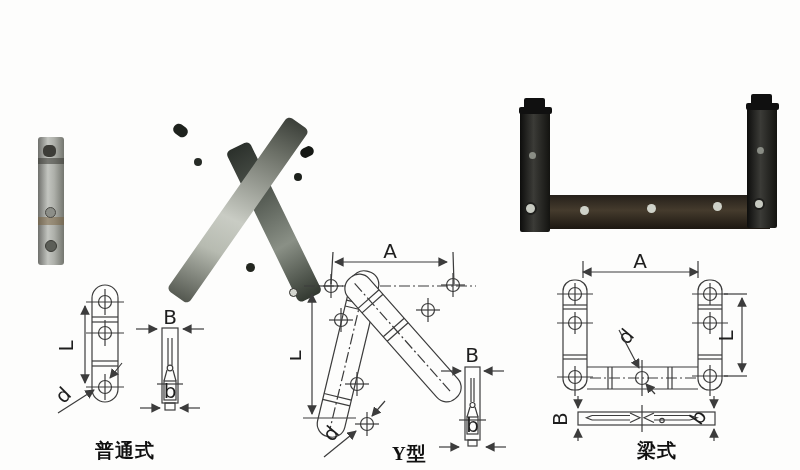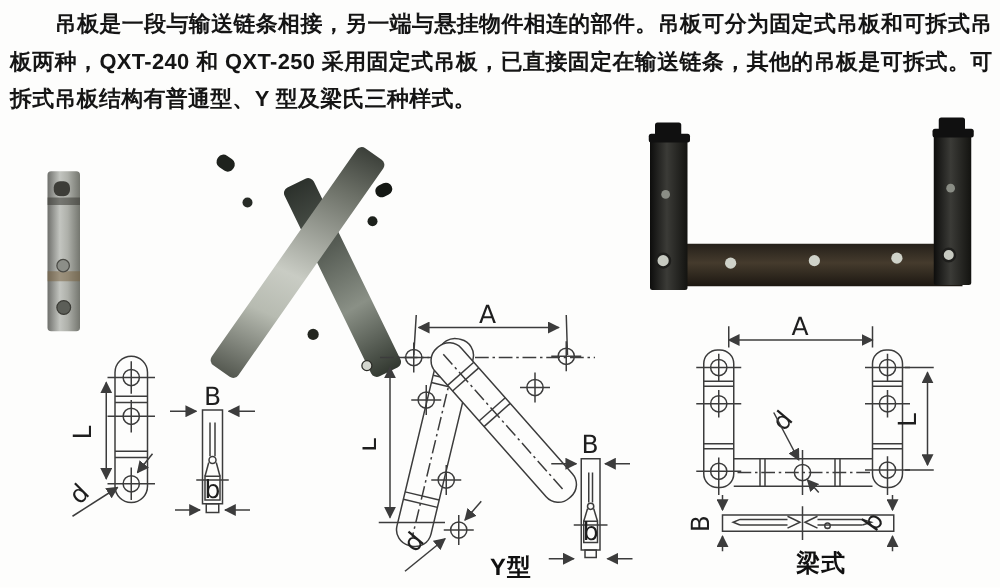--- a/index.html
+++ b/index.html
@@ -39,21 +39,20 @@
   svg.draw .wfill{fill:#fdfdfc;}
   svg.draw text{stroke:none;fill:#1e1e1e;font-size:20px;
     font-family:"DejaVu Sans","Liberation Sans",sans-serif;}
   svg.draw .mk{fill:#3c3c3c;stroke:none;}
 </style>
 </head>
 <body>
 
 <div class="page">
 
-  <div class="intro">吊板是一段与输送链条相接，另一端与悬挂物件相连的部件。吊板可分为固定式吊板和可拆式吊板两种，QXT-240 和 QXT-250 采用固定式吊板，已直接固定在输送链条，其他的吊板是可拆式。可拆式吊板结构有普通型、Y 型及梁氏三种样式。</div>
 
   <div class="photo p1">
     <div class="body"></div>
     <div class="band" style="top:21px;height:6px;background:rgba(55,55,50,.55);"></div>
     <div class="band" style="top:80px;height:8px;background:rgba(120,95,60,.5);"></div>
     <div class="slot" style="left:5px;top:8px;width:13px;height:12px;background:#3d3d38;"></div>
     <div class="hole" style="left:7px;top:70px;width:11px;height:11px;background:#8c8e88;border:1px solid #4a4a45;"></div>
     <div class="hole" style="left:7px;top:103px;width:12px;height:12px;background:#5c5e58;border:1px solid #3a3a35;"></div>
   </div>
 
@@ -261,15 +260,16 @@
     <circle cx="122" cy="170.5" r="2.2"></circle>
       <path d="M150,165.5 L157,167.8 L150,170"></path>
     <text transform="rotate(-55 164 171)" x="164" y="171" text-anchor="middle" font-size="15">b</text>
     <text transform="rotate(-90 27 169)" x="27" y="169" text-anchor="middle" font-size="18">B</text>
     <line x1="38" y1="146" x2="38" y2="158" marker-end="url(#ar3)"></line>
     <line x1="38" y1="191" x2="38" y2="179" marker-end="url(#ar3)"></line>
     <line x1="174" y1="146" x2="174" y2="158" marker-end="url(#ar3)"></line>
     <line x1="174" y1="191" x2="174" y2="179" marker-end="url(#ar3)"></line>
   </svg>
 
-  <div class="dlabel" style="left:392px;top:441px;">Y型</div>
+  <div class="dlabel" style="left:95px;top:438px;">普通式</div>
+  <div class="dlabel" style="left:392px;top:441px;font-family:Liberation Serif, serif;">Y型</div>
   <div class="dlabel" style="left:637px;top:438px;text-align:right;">梁式</div>
 </div>
 
 </body></html>

